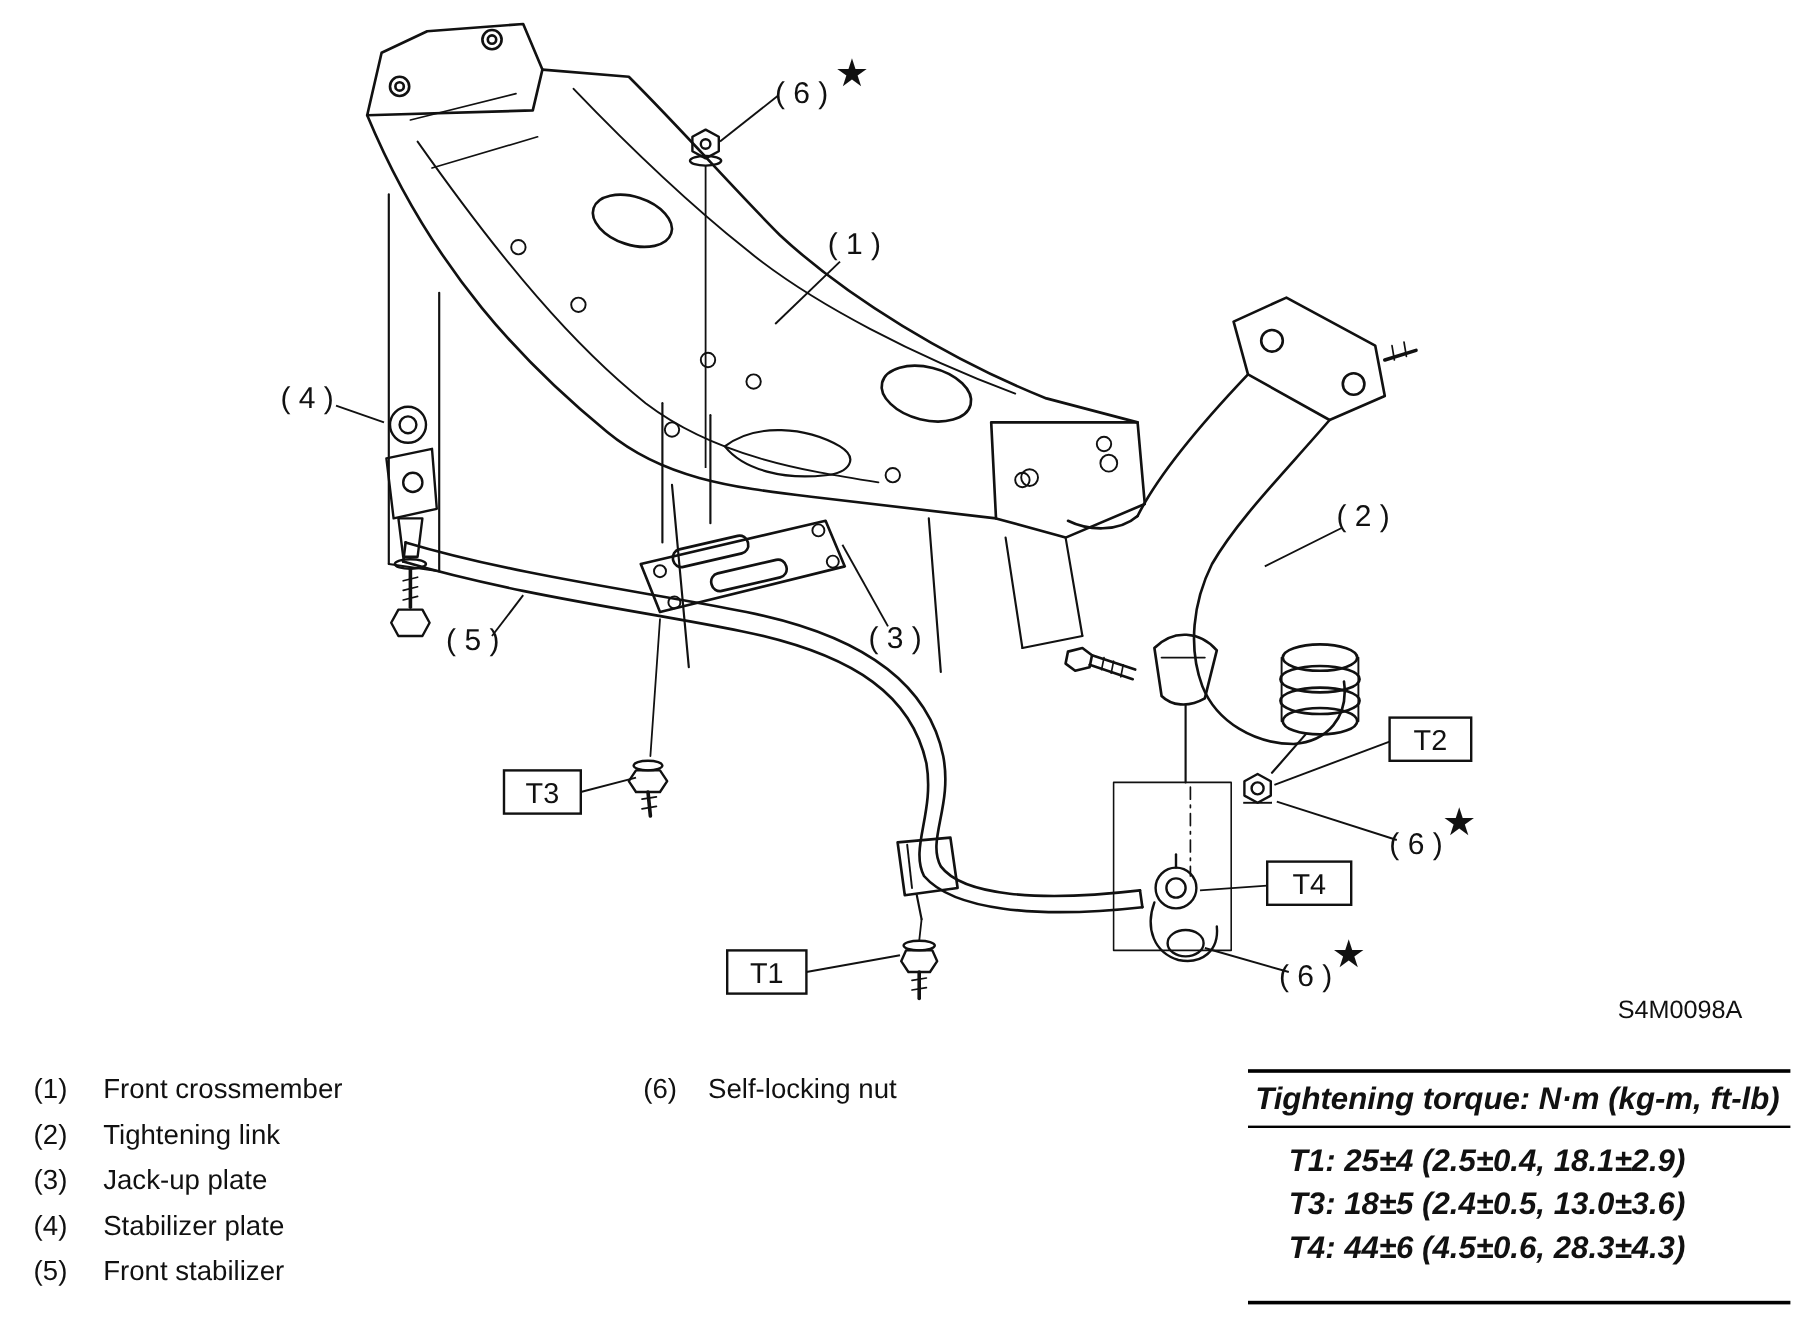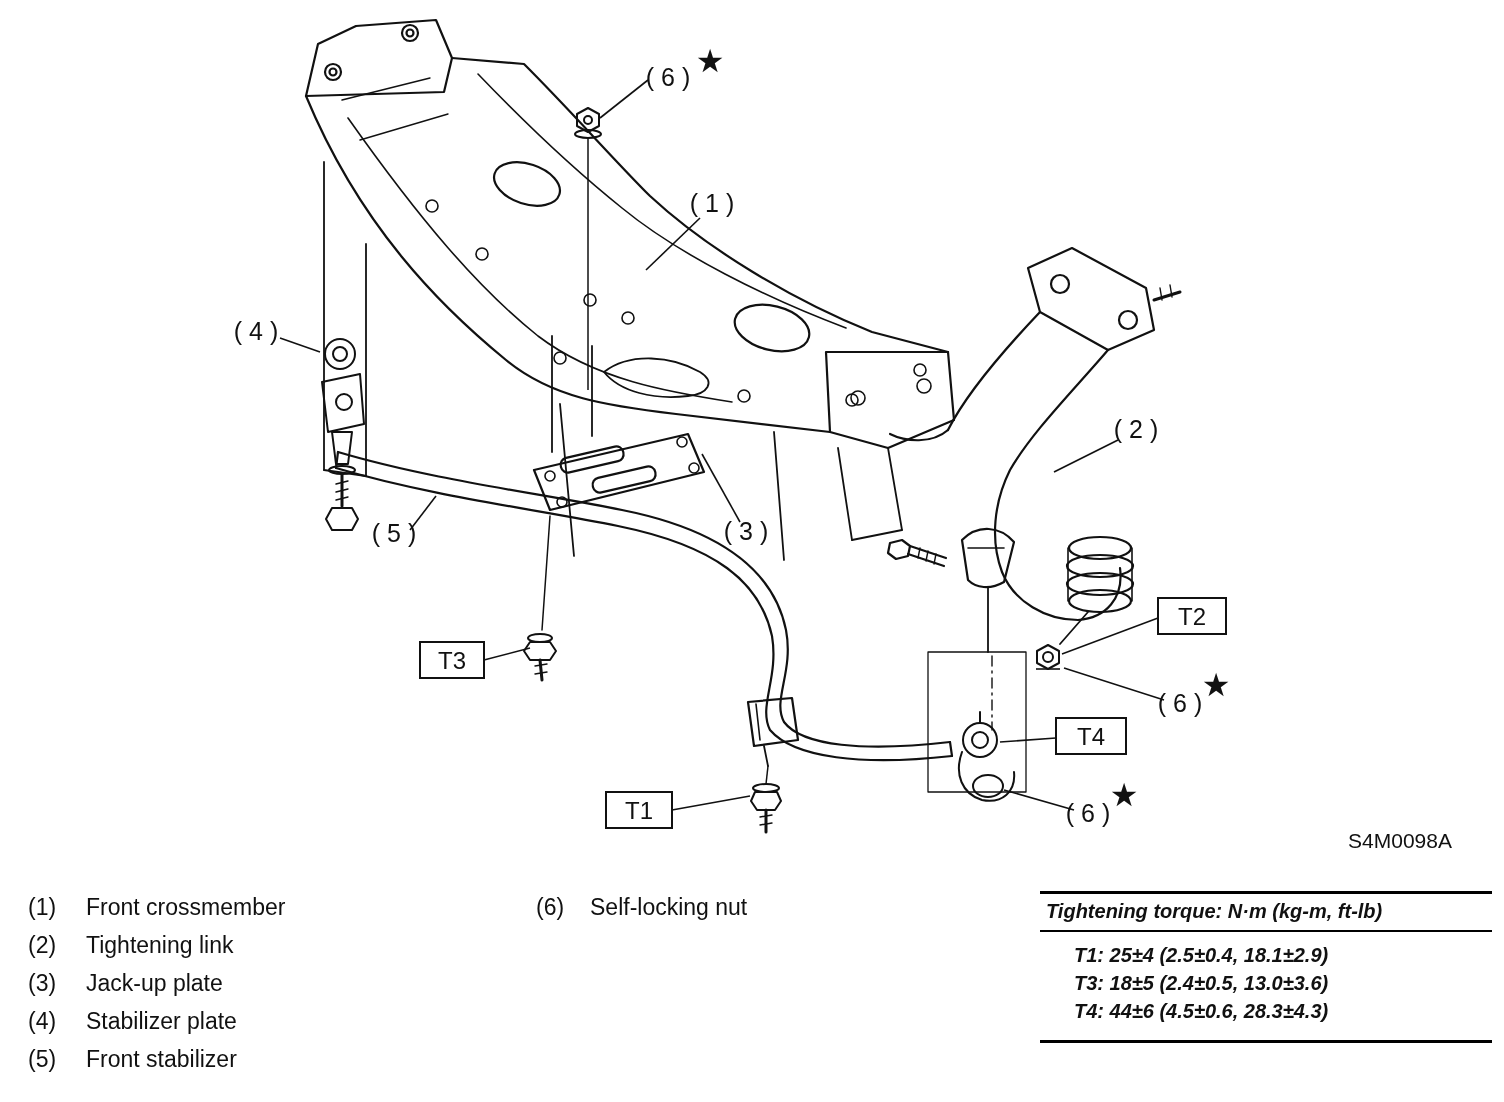--- a/index.html
+++ b/index.html
@@ -13,23 +13,23 @@
   .partcode { font-size:21px; }
 
   .legend-left { position:absolute; left:28px; top:894px; font-size:23px; }
   .legend-row { display:flex; margin-bottom:11px; }
   .legend-num { width:58px; flex:0 0 58px; }
   .legend-mid { position:absolute; left:536px; top:894px; font-size:23px; }
   .legend-mid .legend-num { width:54px; flex:0 0 54px; }
 
   .torque-box { position:absolute; left:1040px; top:891px; width:452px;
                 border-top:3px solid #000; border-bottom:3px solid #000;
-                font-weight:bold; font-style:italic; font-size:20px; }
+                font-weight:bold; font-style:italic; font-size:26px; }
   .torque-title { padding:6px 2px 7px 6px; border-bottom:2px solid #000; }
-  .torque-rows { padding:7px 0 12px 34px; }
+  .torque-rows { padding:7px 0 24px 34px; }
   .torque-row { margin:5px 0; }
 </style>
 </head>
 <body>
 
 <div class="page">
 
   <svg width="1504" height="875" viewBox="0 0 1504 875">
 
     <g stroke="#111" fill="none" stroke-width="2.2" stroke-linejoin="round" stroke-linecap="round">

